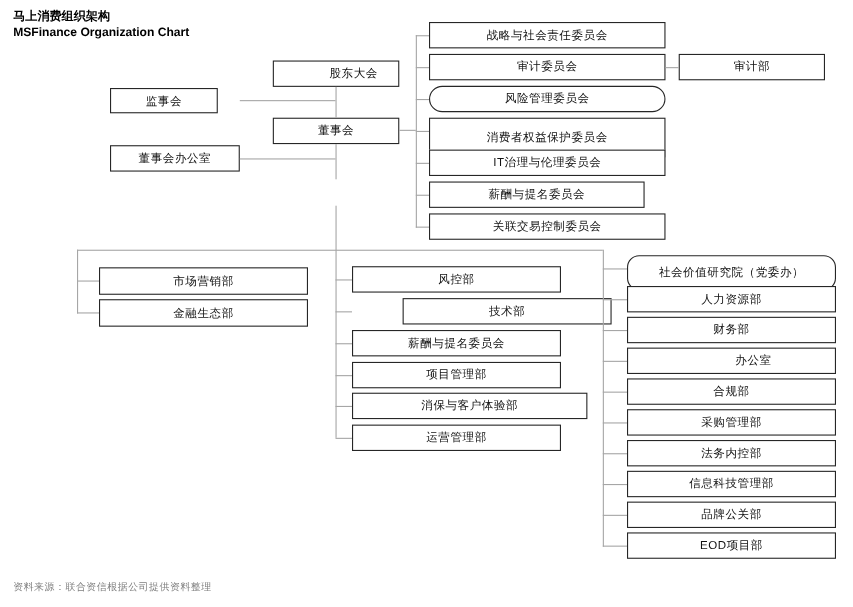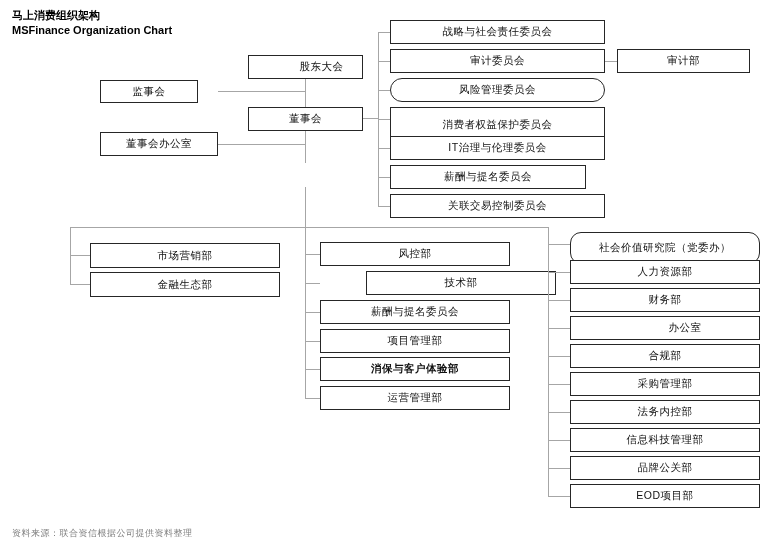--- a/index.html
+++ b/index.html
@@ -48,21 +48,21 @@
 
   <div class="node" style="left:617px;top:49px;width:133px;height:24px;">审计部</div>
 
   <div class="node" style="left:90px;top:243px;width:190px;height:25px;">市场营销部</div>
   <div class="node" style="left:90px;top:272px;width:190px;height:25px;">金融生态部</div>
 
   <div class="node" style="left:320px;top:242px;width:190px;height:24px;">风控部</div>
   <div class="node" style="left:328px;top:271px;width:190px;height:24px;margin-left:38px;">技术部</div>
   <div class="node" style="left:320px;top:300px;width:190px;height:24px;">薪酬与提名委员会</div>
   <div class="node" style="left:320px;top:329px;width:190px;height:24px;">项目管理部</div>
-  <div class="node" style="left:320px;top:357px;width:190px;height:24px;font-weight:bold;">消保与客户体验部</div>
+  <div class="node" style="left:320px;top:357px;width:214px;height:24px;">消保与客户体验部</div>
   <div class="node" style="left:320px;top:386px;width:190px;height:24px;">运营管理部</div>
 
   <div class="node" style="left:570px;top:232px;width:190px;height:32px;border-radius:11px;">社会价值研究院（党委办）</div>
   <div class="node" style="left:570px;top:260px;width:190px;height:24px;">人力资源部</div>
   <div class="node" style="left:570px;top:288px;width:190px;height:24px;">财务部</div>
   <div class="node" style="left:570px;top:316px;width:190px;height:24px;padding-left:40px;">办公室</div>
   <div class="node" style="left:570px;top:344px;width:190px;height:24px;">合规部</div>
   <div class="node" style="left:570px;top:372px;width:190px;height:24px;">采购管理部</div>
   <div class="node" style="left:570px;top:400px;width:190px;height:24px;">法务内控部</div>
   <div class="node" style="left:570px;top:428px;width:190px;height:24px;">信息科技管理部</div>

